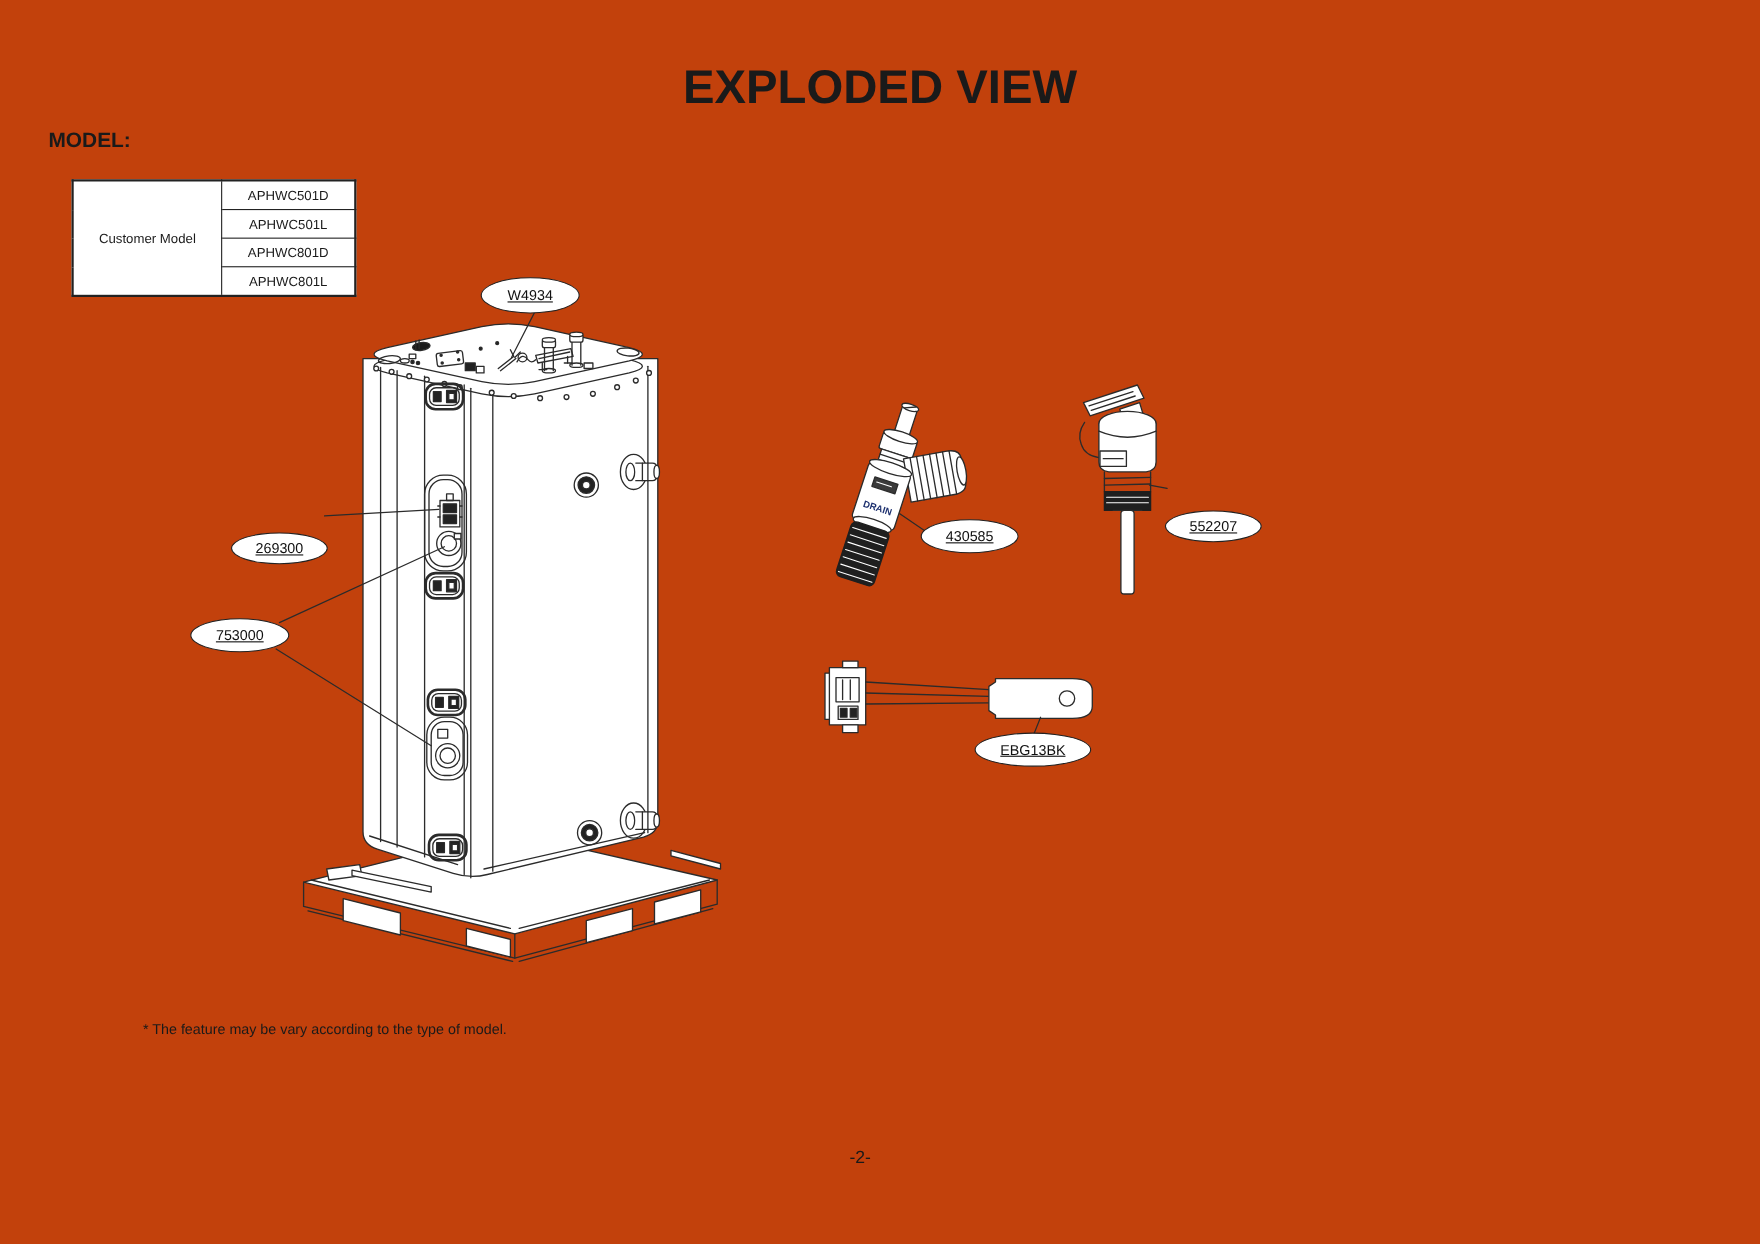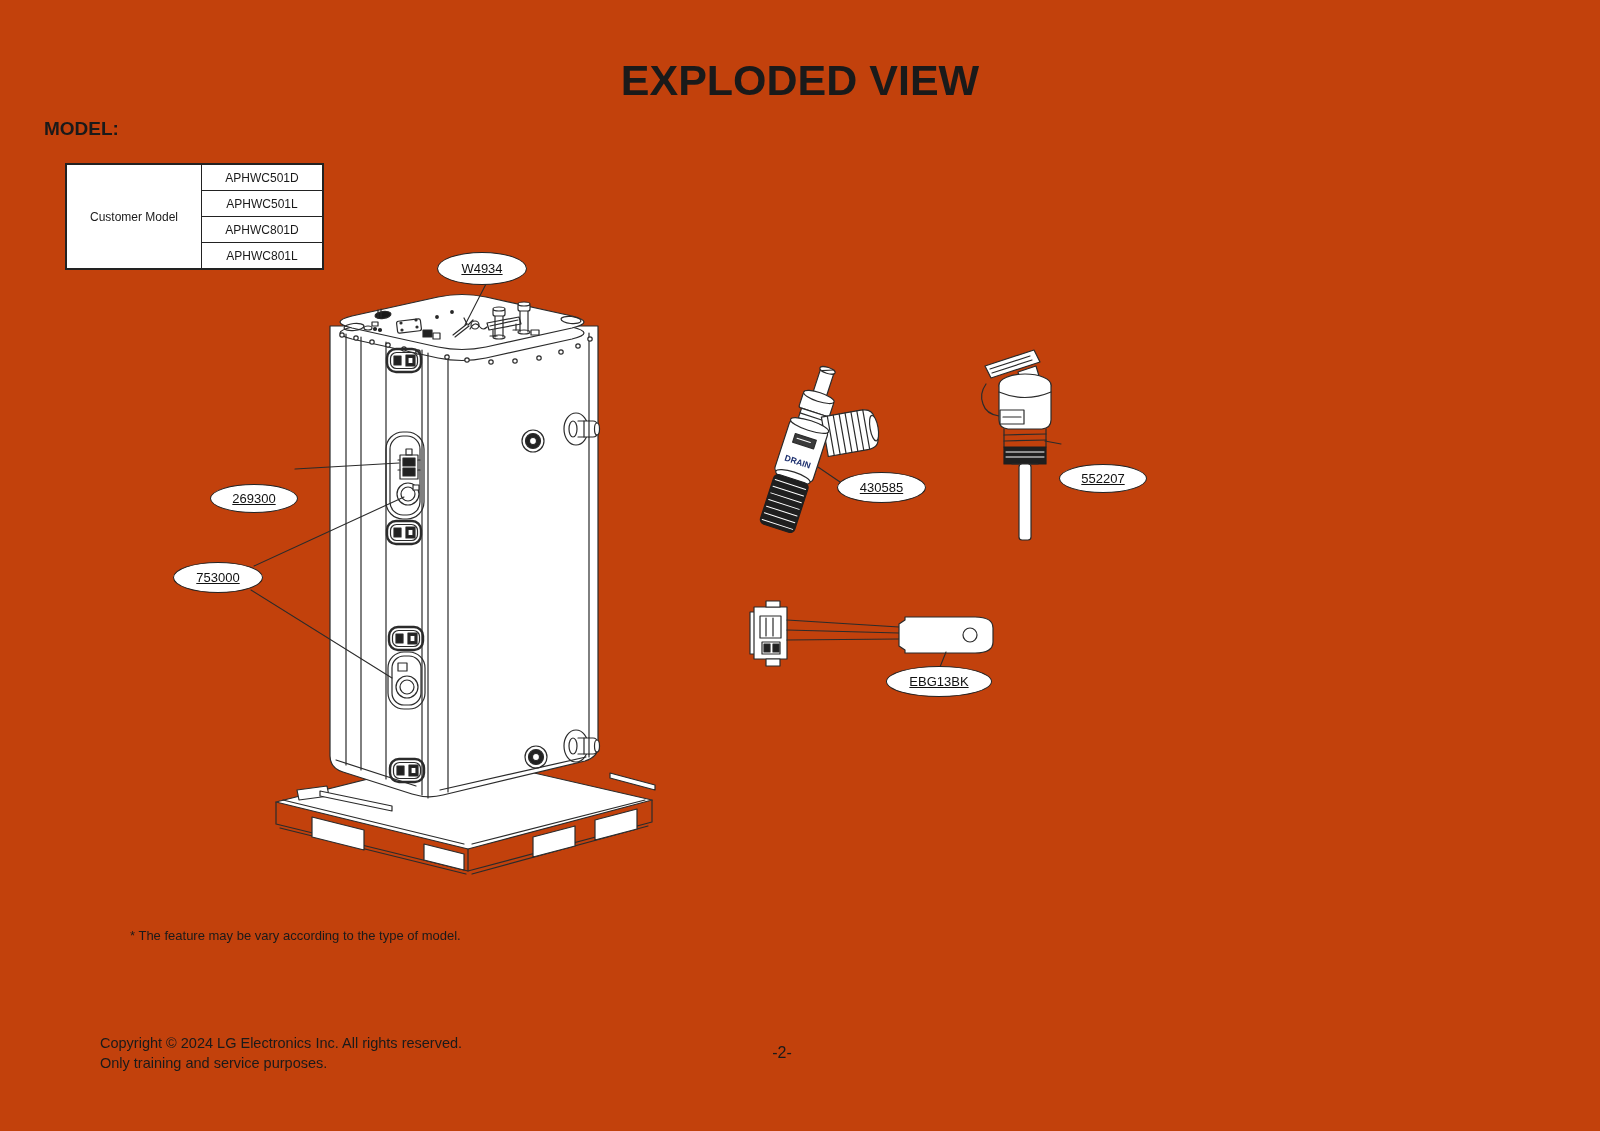--- a/index.html
+++ b/index.html
@@ -303,20 +303,16 @@
   </div>
   <div class="callout" style="left:1059px;top:432px;width:86px;height:27px;margin-top:32px;">
     <span>552207</span>
   </div>
   <div class="callout" style="left:886px;top:666px;width:104px;height:29px;">
     <span>EBG13BK</span>
   </div>
 
   <div class="footnote">* The feature may be vary according to the type of model.</div>
 
-  <div class="copyright">
-    <div>Copyright © 2024 LG Electronics Inc. All rights reserved.</div>
-    <div>Only training and service purposes.</div>
-  </div>
 
   <div class="pagenum">-2-</div>
 
 </div>
 
 </body></html>

